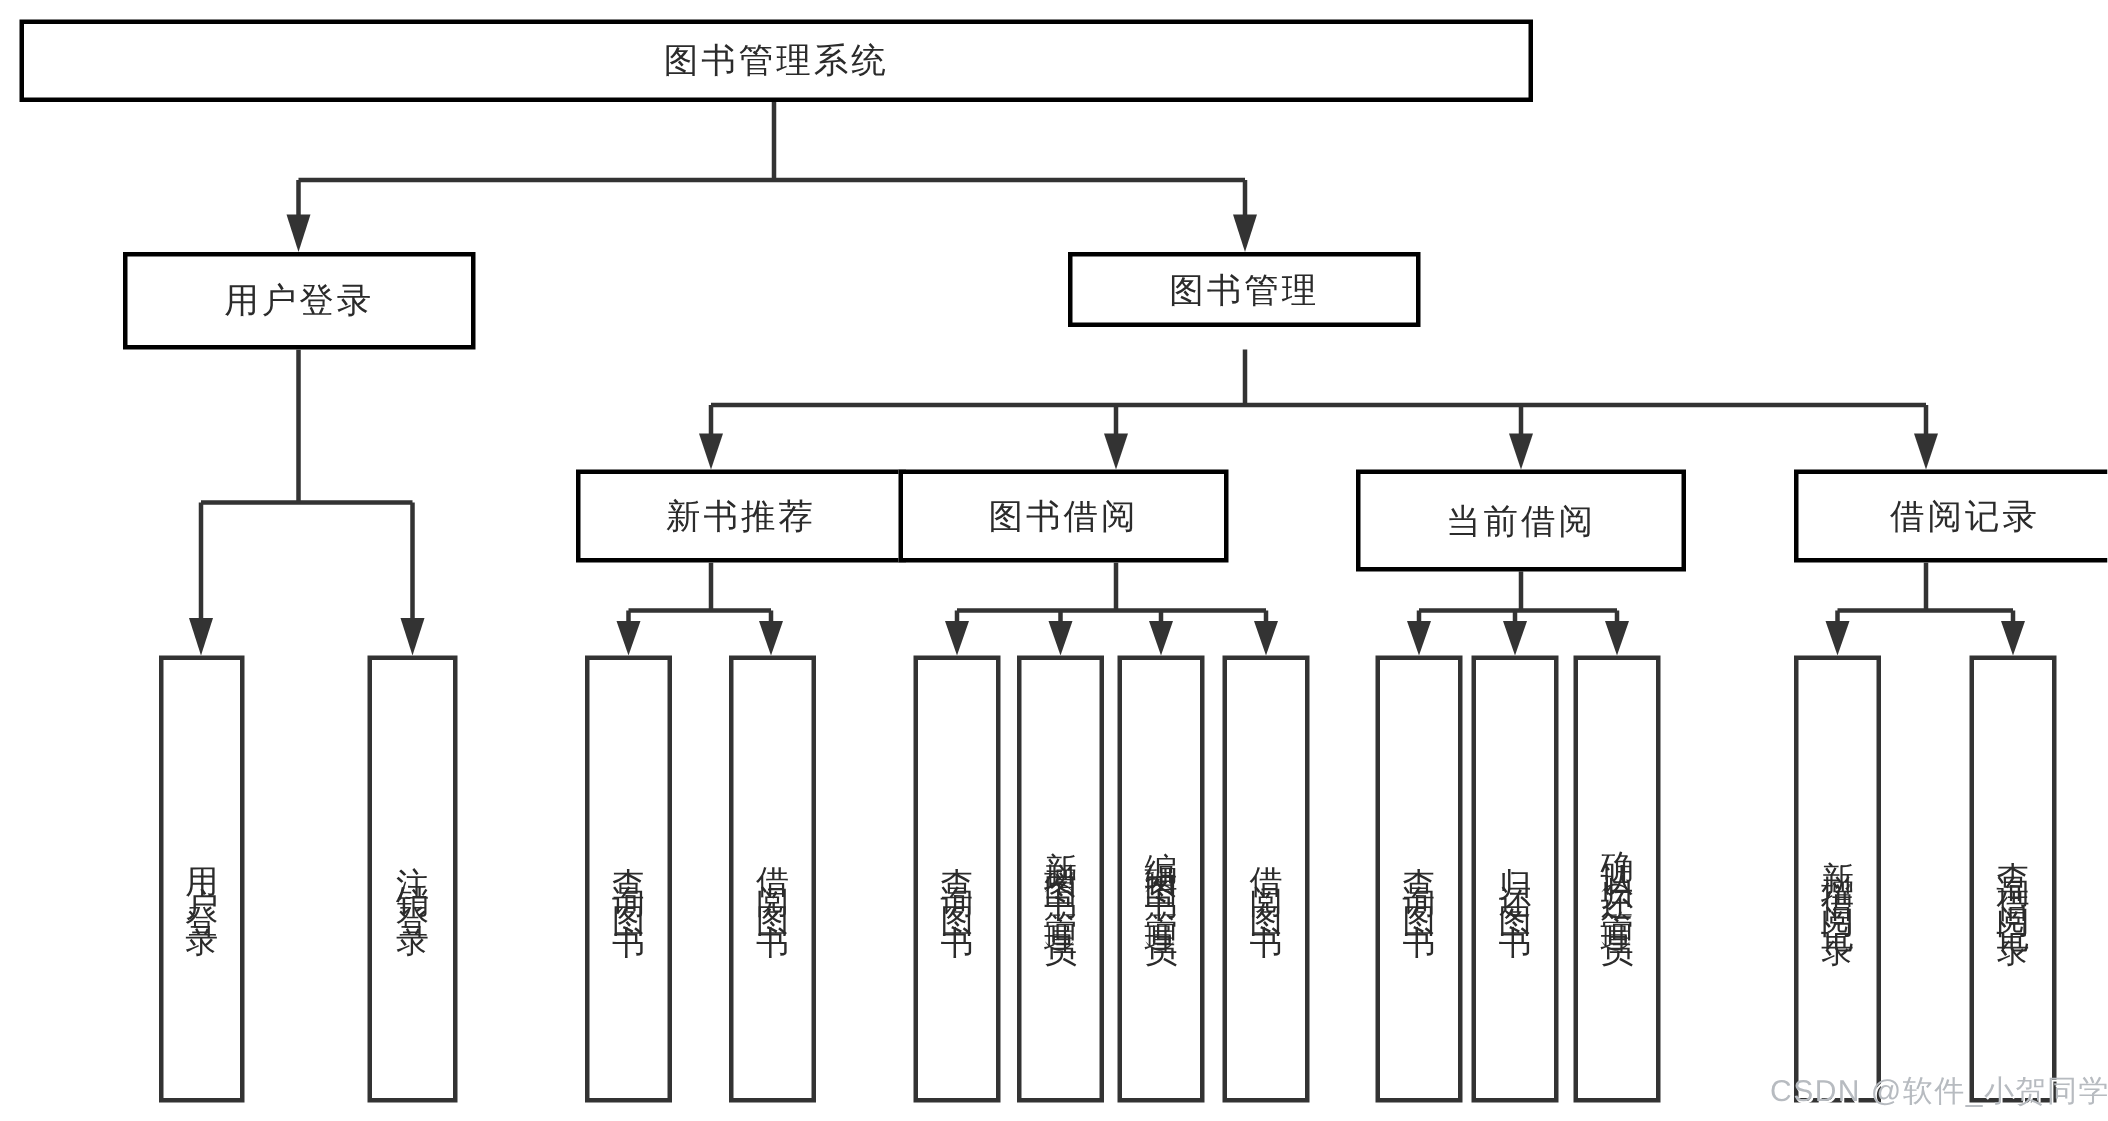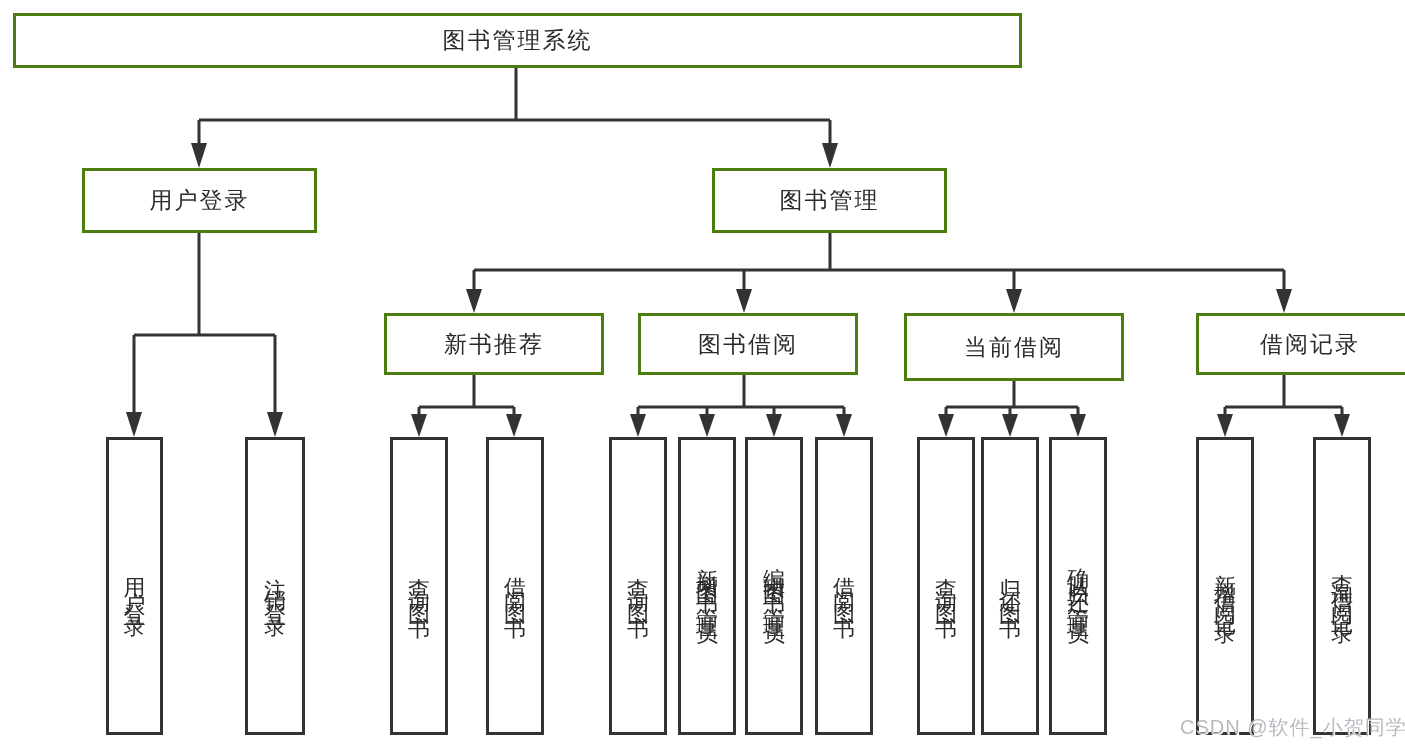--- a/index.html
+++ b/index.html
@@ -18,21 +18,21 @@
   .wires {
     position: absolute;
     left: 0;
     top: 0;
     pointer-events: none;
   }
   .hbox {
     position: absolute;
     box-sizing: border-box;
     background: #ffffff;
-    border: 3px solid #4d7c0f;
+    border: 3px solid #000000;
     display: flex;
     align-items: center;
     justify-content: center;
     font-size: 23px;
     color: #2b2b2b;
     letter-spacing: 2px;
     white-space: nowrap;
   }
   .vbox {
     position: absolute;
@@ -110,24 +110,24 @@
       <polygon points="1070,414 1086,414 1078,437"></polygon>
 
       <polygon points="1217,414 1233,414 1225,437"></polygon>
       <polygon points="1334,414 1350,414 1342,437"></polygon>
     </g>
   </svg>
 
   <div class="hbox" style="left:13px; top:13px; width:1009px; height:55px">图书管理系统</div>
 
   <div class="hbox" style="left:82px; top:168px; width:235px; height:65px">用户登录</div>
-  <div class="hbox" style="left:712px; top:168px; width:235px; height:65px">图书管理</div>
+  <div class="hbox" style="left:712px; top:168px; width:235px; height:50px">图书管理</div>
 
   <div class="hbox" style="left:384px; top:313px; width:220px; height:62px">新书推荐</div>
-  <div class="hbox" style="left:638px; top:313px; width:220px; height:62px">图书借阅</div>
+  <div class="hbox" style="left:599px; top:313px; width:220px; height:62px">图书借阅</div>
   <div class="hbox" style="left:904px; top:313px; width:220px; height:68px">当前借阅</div>
   <div class="hbox" style="left:1196px; top:313px; width:228px; height:62px">借阅记录</div>
 
   <div class="vbox" style="left:106px; top:437px; width:57px; height:298px">用户登录</div>
   <div class="vbox" style="left:245px; top:437px; width:60px; height:298px">注销登录</div>
 
   <div class="vbox" style="left:390px; top:437px; width:58px; height:298px">查询图书</div>
   <div class="vbox" style="left:486px; top:437px; width:58px; height:298px">借阅图书</div>
 
   <div class="vbox" style="left:609px; top:437px; width:58px; height:298px">查询图书</div>

